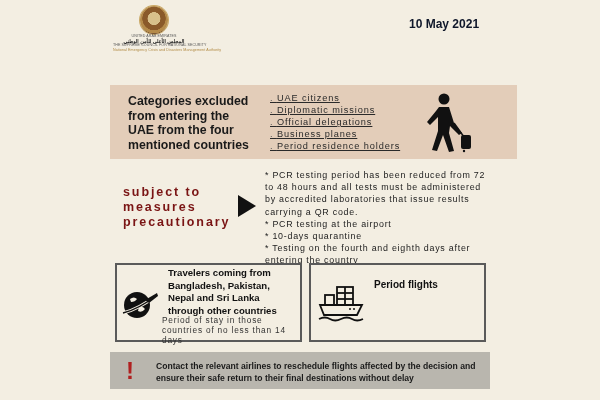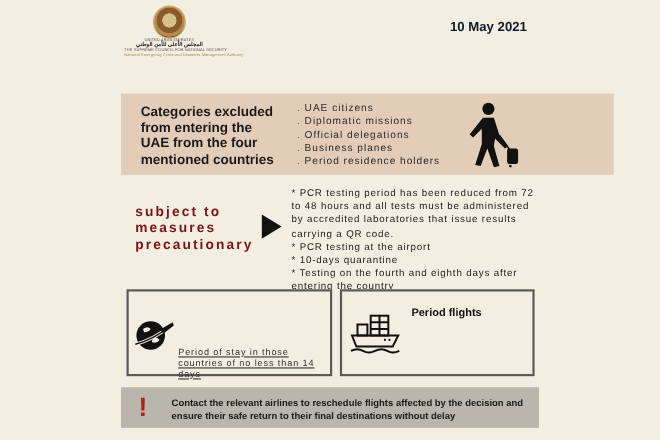--- a/index.html
+++ b/index.html
@@ -16,30 +16,30 @@
     box-shadow:0 0 0 1px #c9a865;
   }
   .logo-line { font-size:3.6px; line-height:4.6px; color:#555; white-space:nowrap; letter-spacing:0.1px; }
   .logo-line.big { font-size:5px; color:#222; font-weight:bold; }
   .logo-line.gold { color:#b08840; }
   .date {
     position:absolute; left:409px; top:17px;
     font-weight:bold; font-size:12px; color:#0f172a;
   }
   .band1 {
-    position:absolute; left:110px; top:85px; width:448px; height:74px;
+    position:absolute; left:110px; top:85px; width:407px; height:74px;
     background:#e3cdb9;
   }
   .band1-title {
     position:absolute; left:18px; top:9px; width:130px;
     font-weight:bold; font-size:12.3px; line-height:14.5px; color:#1a1a1a;
   }
   .band1-list {
     position:absolute; left:160px; top:7px; margin:0; padding:0; list-style:none;
-    font-size:9.2px; line-height:12px; color:#2a2a2a; letter-spacing:0.9px;
+    font-size:9.2px; line-height:12px; color:#2a2a2a; letter-spacing:0.9px;text-decoration:underline;
   }
   .band1-list li::before { content:". "; color:#555; }
   .traveler-icon { position:absolute; left:314px; top:8px; width:58px; height:60px; }
   .subject-title {
     position:absolute; left:123px; top:185px;
     font-weight:bold; font-size:12.5px; line-height:15px; color:#7a1414; letter-spacing:1.9px;
   }
   .arrow { position:absolute; left:238px; top:195px; width:0; height:0;
     border-top:11px solid transparent; border-bottom:11px solid transparent; border-left:18px solid #111; }
   .measures {
@@ -109,21 +109,22 @@
 </ul>
 
 <div class="card card1">
   <svg class="c-icon" viewBox="0 0 38 34">
     <circle cx="16" cy="18" r="13" fill="#111"></circle>
     <path d="M9 12 q4 -3 7 0 q-2 3 -6 3 z M18 20 q4 -1 6 2 q-3 4 -7 2 z" fill="#f3eee2"></path>
     <path d="M2 26 Q18 22 36 8" stroke="#f3eee2" stroke-width="3" fill="none"></path>
     <path d="M2 26 Q18 22 36 8" stroke="#111" stroke-width="1.4" fill="none"></path>
     <path d="M24 13 L36 6 L37 9 L28 16 Z" fill="#111"></path>
   </svg>
-  <div class="c-text" style="width:136px;text-decoration:underline;">Period of stay in those countries of no less than 14 days</div>
+  <div class="c-title" style="width:130px;">Travelers coming from Bangladesh, Pakistan, Nepal and Sri Lanka through other countries</div>
+  <div class="c-text" style="width:136px;">Period of stay in those countries of no less than 14 days</div>
 </div>
 
 <div class="card card2">
   <svg class="c-icon" viewBox="0 0 48 40">
     <g fill="none" stroke="#111" stroke-width="1.8">
       <rect x="20" y="4" width="16" height="18"></rect>
       <line x1="20" y1="10" x2="36" y2="10"></line>
         <line x1="20" y1="16" x2="36" y2="16"></line>
         <line x1="28" y1="4" x2="28" y2="22"></line>
       <rect x="8" y="12" width="9" height="10"></rect>

